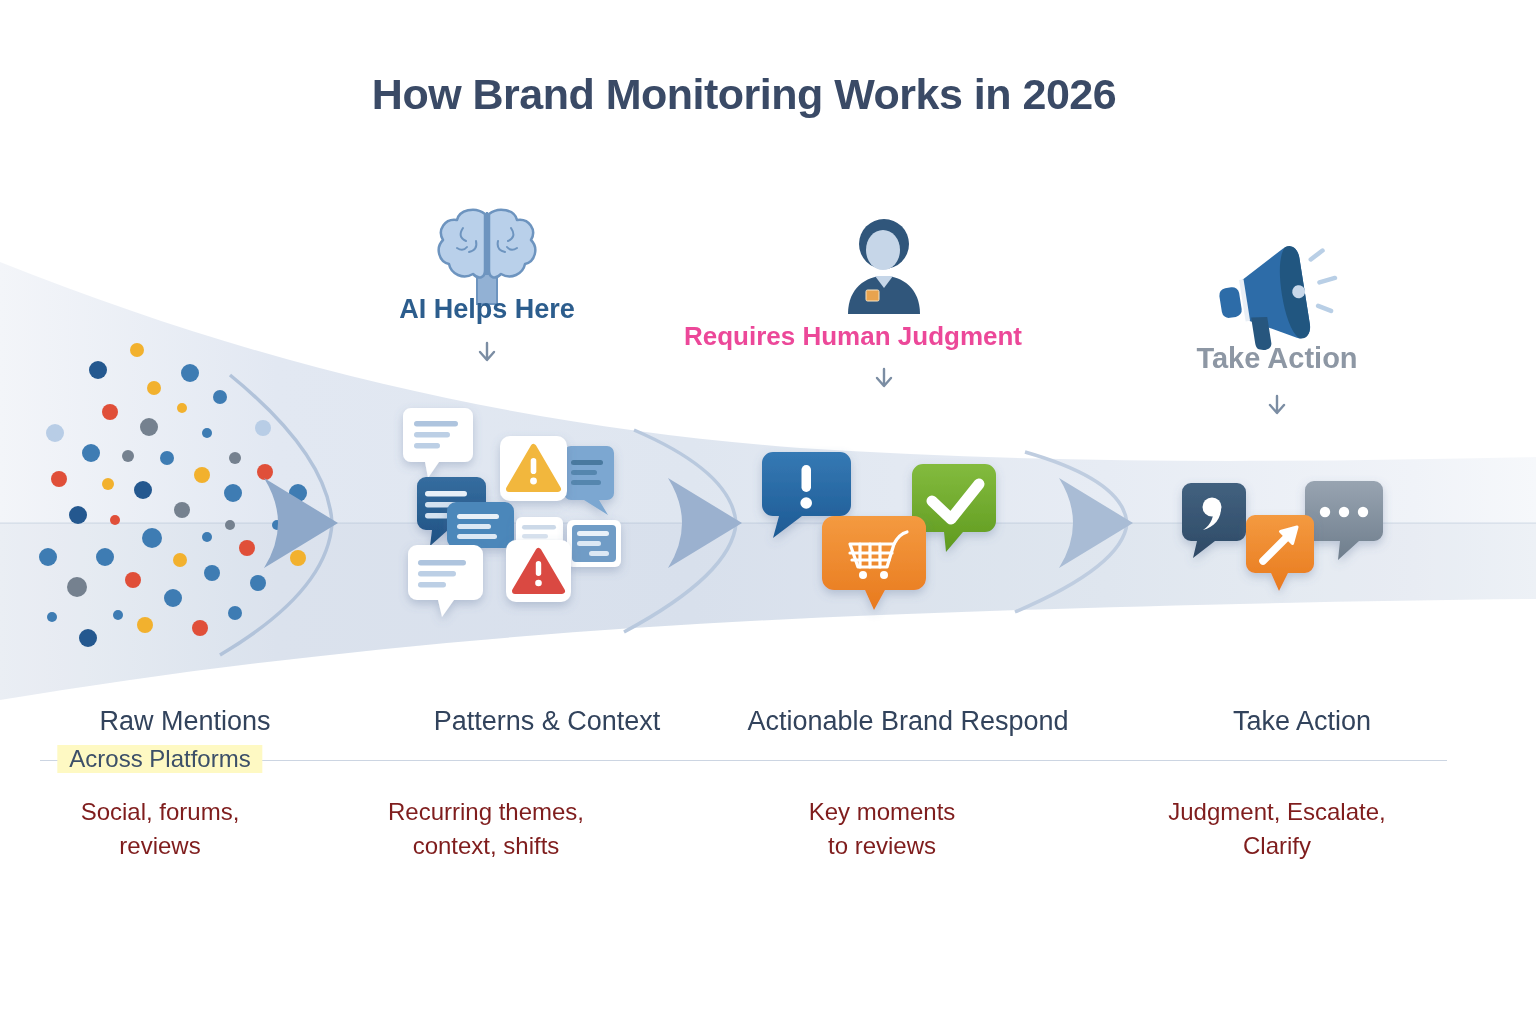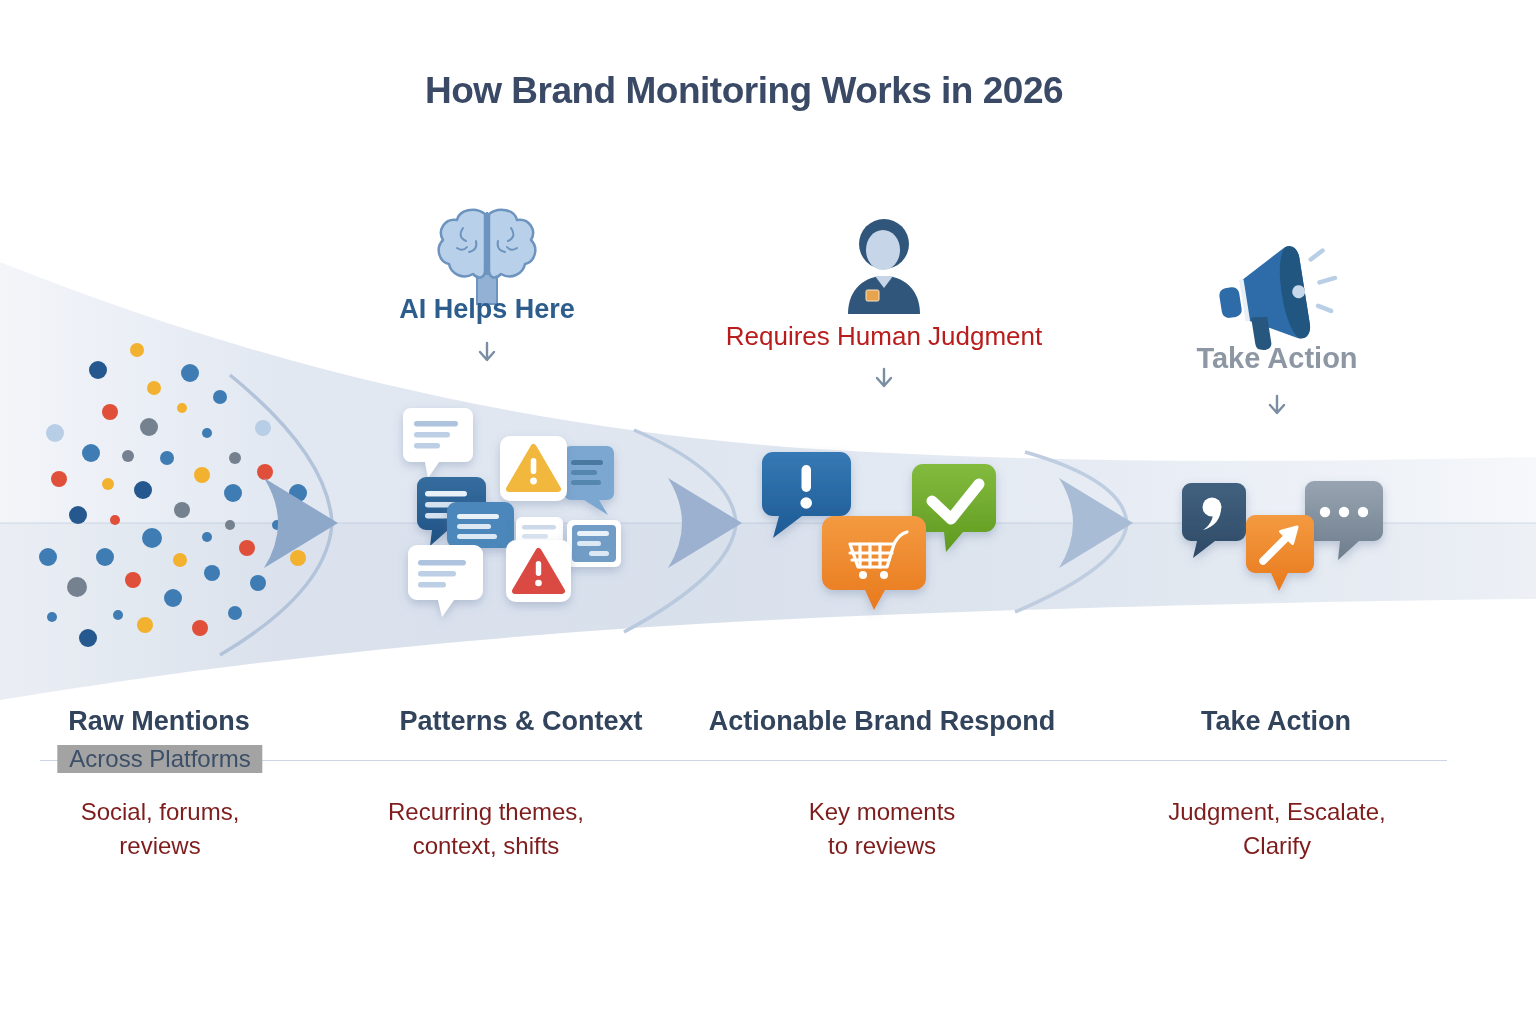--- a/index.html
+++ b/index.html
@@ -3,28 +3,28 @@
 <meta charset="utf-8">
 <style>
   html,body{margin:0;padding:0;}
   body{
     width:1536px;height:1024px;position:relative;overflow:hidden;
     background:#ffffff;font-family:"Liberation Sans",sans-serif;
   }
   .layer{position:absolute;left:0;top:0;}
   .txt{position:absolute;transform:translateX(-50%);text-align:center;white-space:nowrap;}
   #title{
-    top:70px;left:744px;font-size:37px;font-weight:bold;color:#3a4a66;letter-spacing:-0.5px;
+    top:70px;left:744px;font-size:43px;font-weight:bold;color:#3a4a66;letter-spacing:-0.5px;
   }
   .callout{color:#2c5d8d;font-weight:bold;font-size:27px;}
   #callout-ai{top:294px;left:487px;}
-  #callout-human{top:321px;left:884px;color:#b91c1c;font-weight:400;font-size:26px;}
+  #callout-human{top:321px;left:853px;color:#ec4899;font-weight:700;font-size:26px;}
   #callout-action{top:342px;left:1277px;color:#8d97a4;font-size:29px;}
-  .stage-heading{font-size:27px;font-weight:bold;color:#32435c;top:706px;}
-  .stage-sub{font-size:24px;color:#3c4f68;top:745px;background:#a3a3a3;padding:0 12px;z-index:3;}
+  .stage-heading{font-size:27px;font-weight:normal;color:#32435c;top:706px;margin-left:26px;}
+  .stage-sub{font-size:24px;color:#3c4f68;top:745px;background:#fef9c3;padding:0 12px;z-index:3;}
   .stage-desc{font-size:24px;color:#7f1d1d;line-height:34px;top:795px;white-space:pre-line;}
   #divider-line{
     position:absolute;top:760px;left:40px;width:1407px;height:1px;
     background:#ccd5e2;z-index:1;
   }
   .txt{z-index:4;}
   svg{display:block;}
 </style>
 </head>
 <body>

